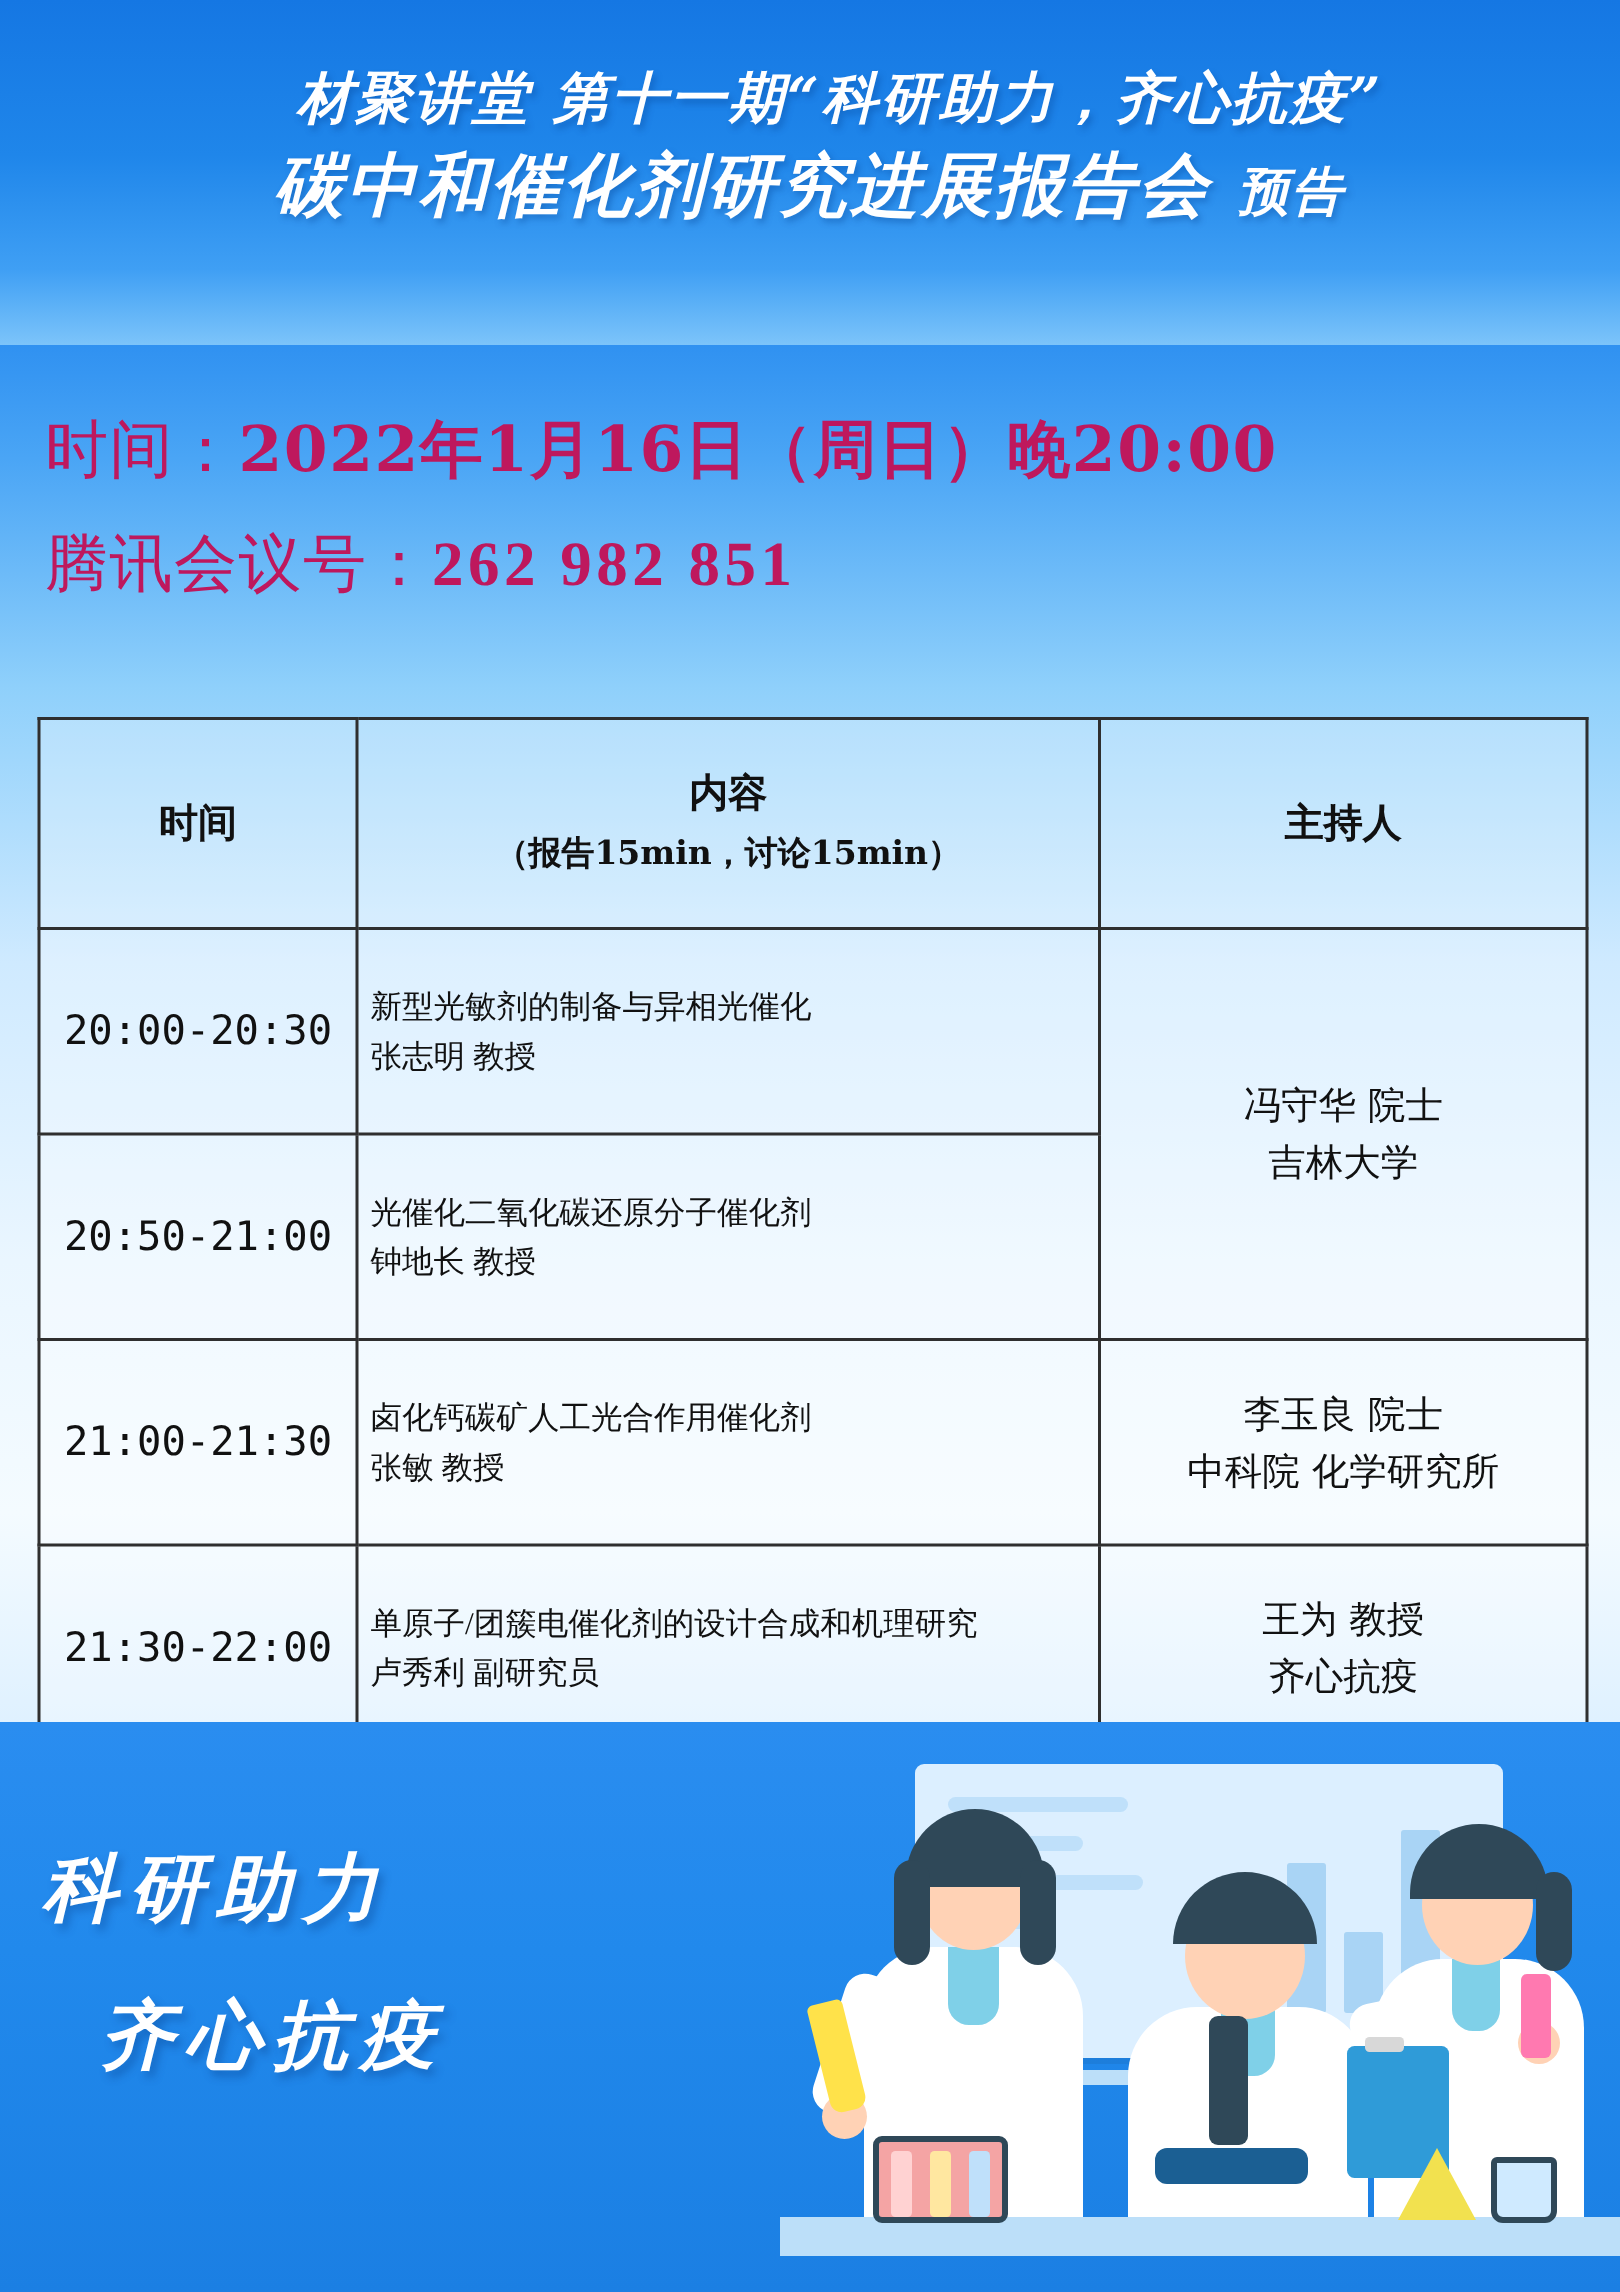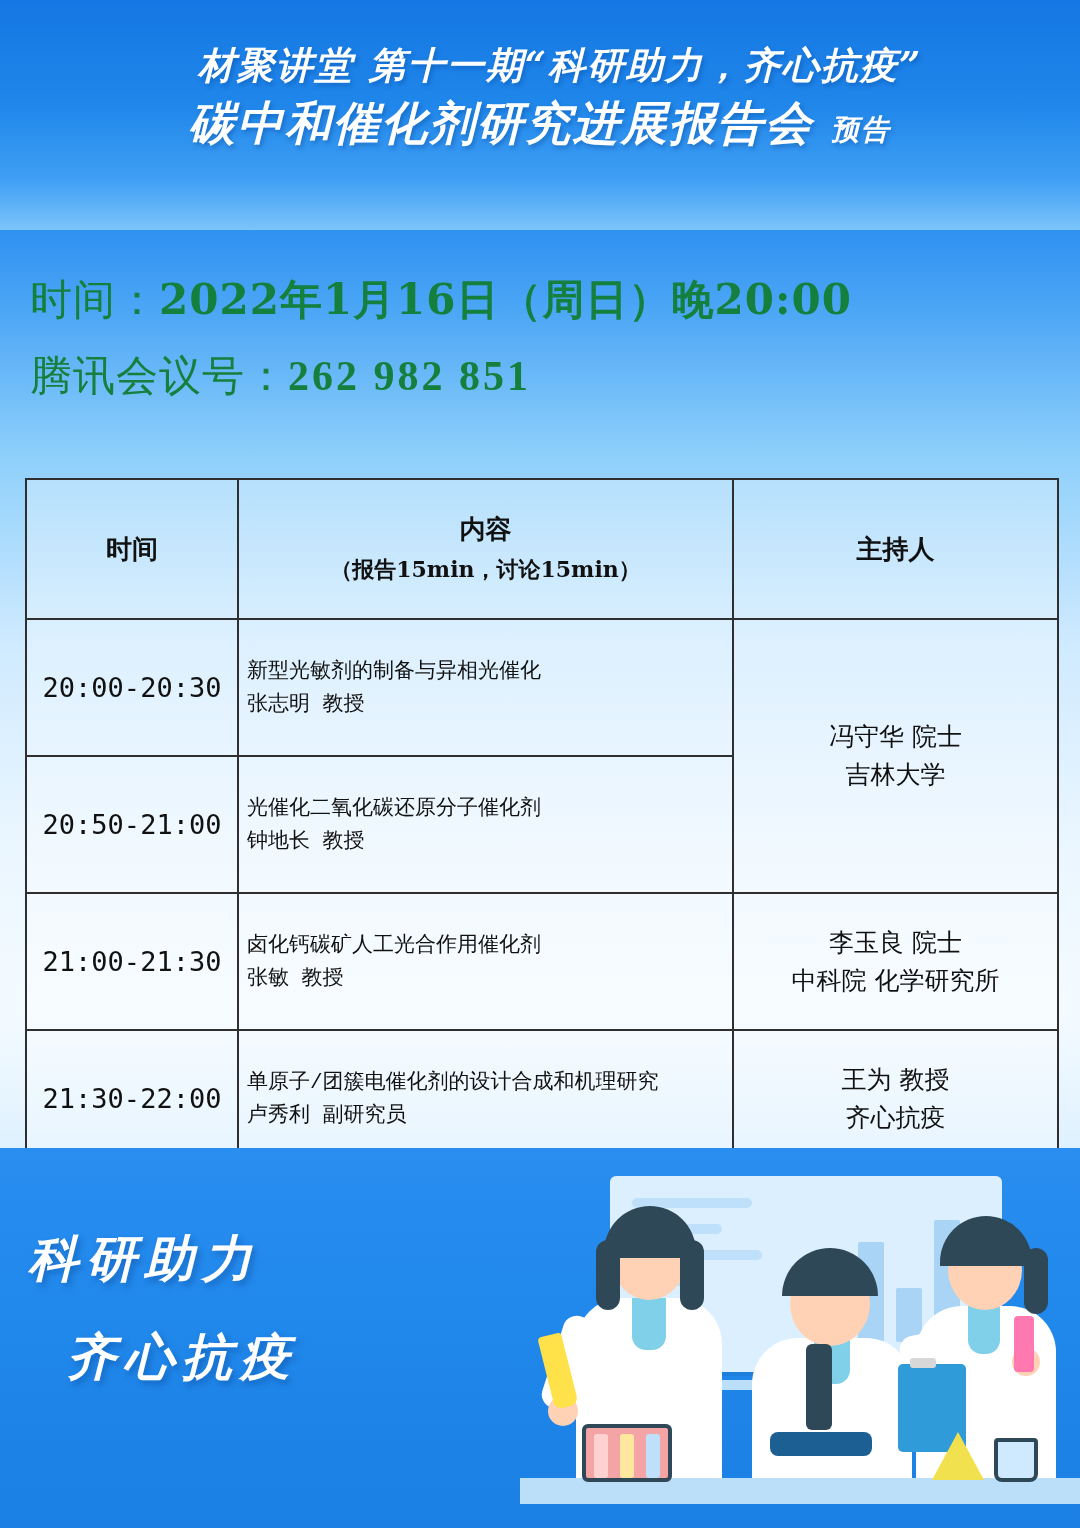--- a/index.html
+++ b/index.html
@@ -27,34 +27,34 @@
     color: #ffffff;
     font-family: "DejaVu Serif", serif;
     font-weight: bold;
     font-style: italic;
     letter-spacing: 2px;
     text-shadow: 2px 3px 4px rgba(0,60,140,0.35);
     white-space: nowrap;
   }
   .header-line.l1 { font-size: 37px; line-height: 54px; margin-left: 40px; }
   .header-line.l2 { font-size: 46px; line-height: 62px; }
-  .header-line.l2 .small { font-size: 28px; }
+  .header-line.l2 .small { font-size: 34px; }
 
   
   .info {
     position: absolute;
     top: 262px;
     left: 30px;
     right: 30px;
   }
   .info-row {
     font-family: "DejaVu Serif", serif;
     font-size: 42px;
     line-height: 76px;
-    color: #15803d;
+    color: #be185d;
     white-space: nowrap;
     letter-spacing: 1px;
   }
   .info-row .num {
     font-family: "DejaVu Serif", serif;
     font-weight: bold;
   }
   .info-row.r2 .num { letter-spacing: 3px; font-family: Liberation Serif, serif; }
 
   
@@ -93,21 +93,21 @@
     font-weight: bold;
     margin-top: 2px;
   }
   td.time {
     text-align: center;
     font-family: "DejaVu Sans Mono", monospace;
     font-size: 27px;
     letter-spacing: 0px;
   }
   td.content {
-    font-family: Liberation Mono, monospace;
+    font-family: Liberation Serif, serif;
     font-size: 21px;
     line-height: 33px;
     padding-left: 14px;
   }
   td.content .speaker { display: block; }
   td.host {
     text-align: center;
     font-family: "DejaVu Serif", serif;
     font-size: 25px;
     line-height: 38px;

